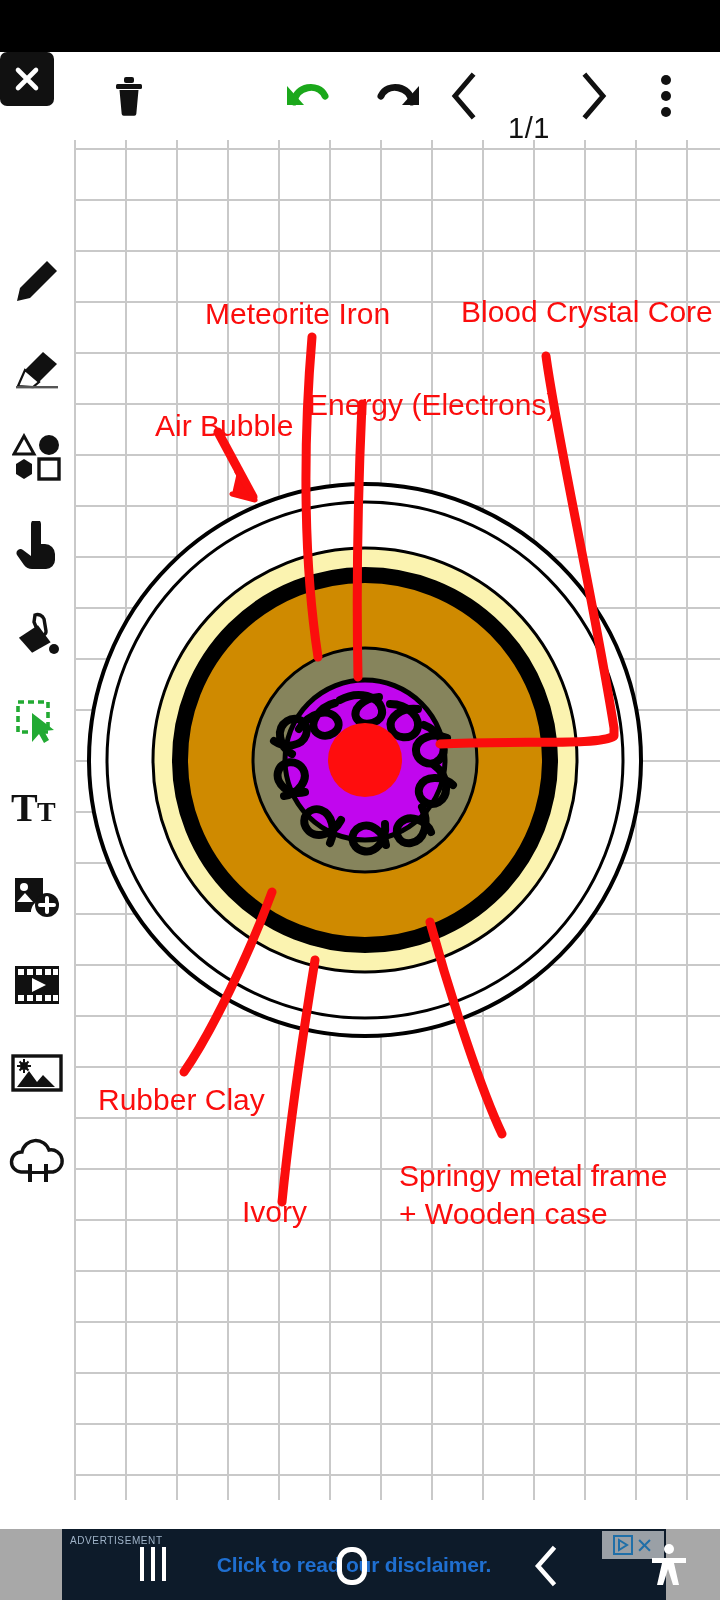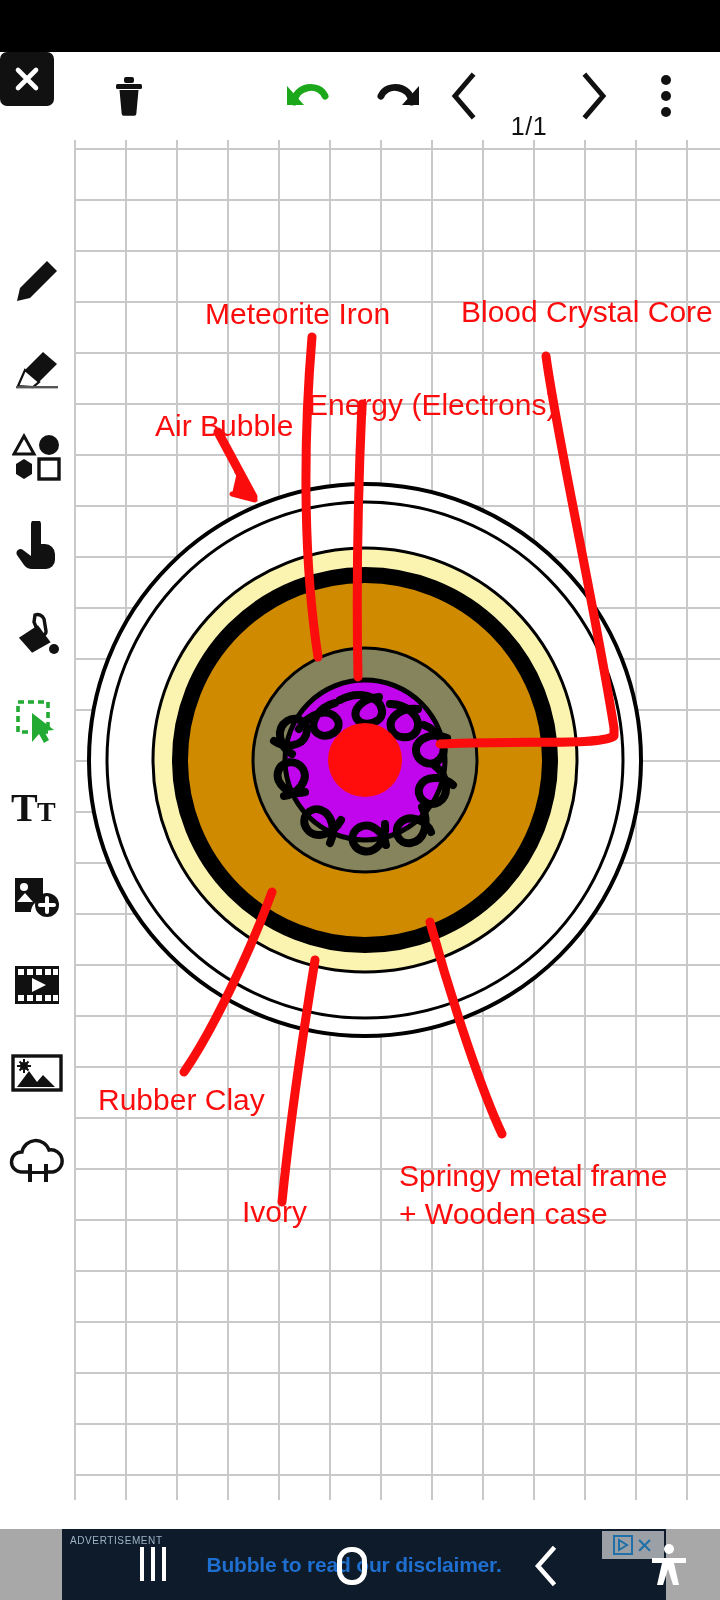--- a/index.html
+++ b/index.html
@@ -19,21 +19,21 @@
                display:flex; align-items:center; justify-content:center; }
   .close-box svg { display:block; }
   .trash { left:100px; width:58px; }
   .undo  { left:276px; width:62px; }
   .redo  { left:368px; width:62px; }
   .prevpage { left:436px; width:56px; }
   .nextpage { left:566px; width:56px; }
   .kebab { left:638px; width:56px; }
   .pagebox { position:absolute; left:492px; top:52px; width:74px; height:88px;
              display:flex; flex-direction:column; align-items:center; justify-content:flex-start; }
-  .pagebox .pnum { font-size:25px; color:#111; line-height:1; margin-top:10px; letter-spacing:.5px;}
+  .pagebox .pnum { font-size:29px; color:#111; line-height:1; margin-top:10px; letter-spacing:.5px;}
   .pagebox .pplus { font-size:27px; color:#222; line-height:1; margin-top:12px; font-weight:300;}
 
   
   .canvas { position:absolute; left:0; top:140px; width:720px; height:1360px;
             background:
               repeating-linear-gradient(to right, #c9c9c9 0 2px, transparent 2px 51px),
               repeating-linear-gradient(to bottom, #c9c9c9 0 2px, transparent 2px 51px),
               #fff;
             background-position: 23px 0, 0 8px; }
 
@@ -298,21 +298,21 @@
         <rect x="23" y="36" width="12" height="8" fill="#fff"></rect>
       </svg>
     </div>
   </div>
 
   <div class="navstrip-l"></div>
   <div class="navstrip-r"></div>
 
   <div class="adbar">
     <div class="ad-label">ADVERTISEMENT</div>
-    <div class="ad-text">Bubble to read our disclaimer.</div>
+    <div class="ad-text">Click to read our disclaimer.</div>
     <div class="ad-corner">
       <svg width="20" height="20" viewBox="0 0 20 20">
         <rect x="1" y="1" width="18" height="18" fill="none" stroke="#1f6fa8" stroke-width="2"></rect>
         <path d="M6 5 L14 10 L6 15 Z" fill="none" stroke="#1f6fa8" stroke-width="2"></path>
       </svg>
       <span class="adx">✕</span>
     </div>
   </div>
 
   <div class="navoverlay">

